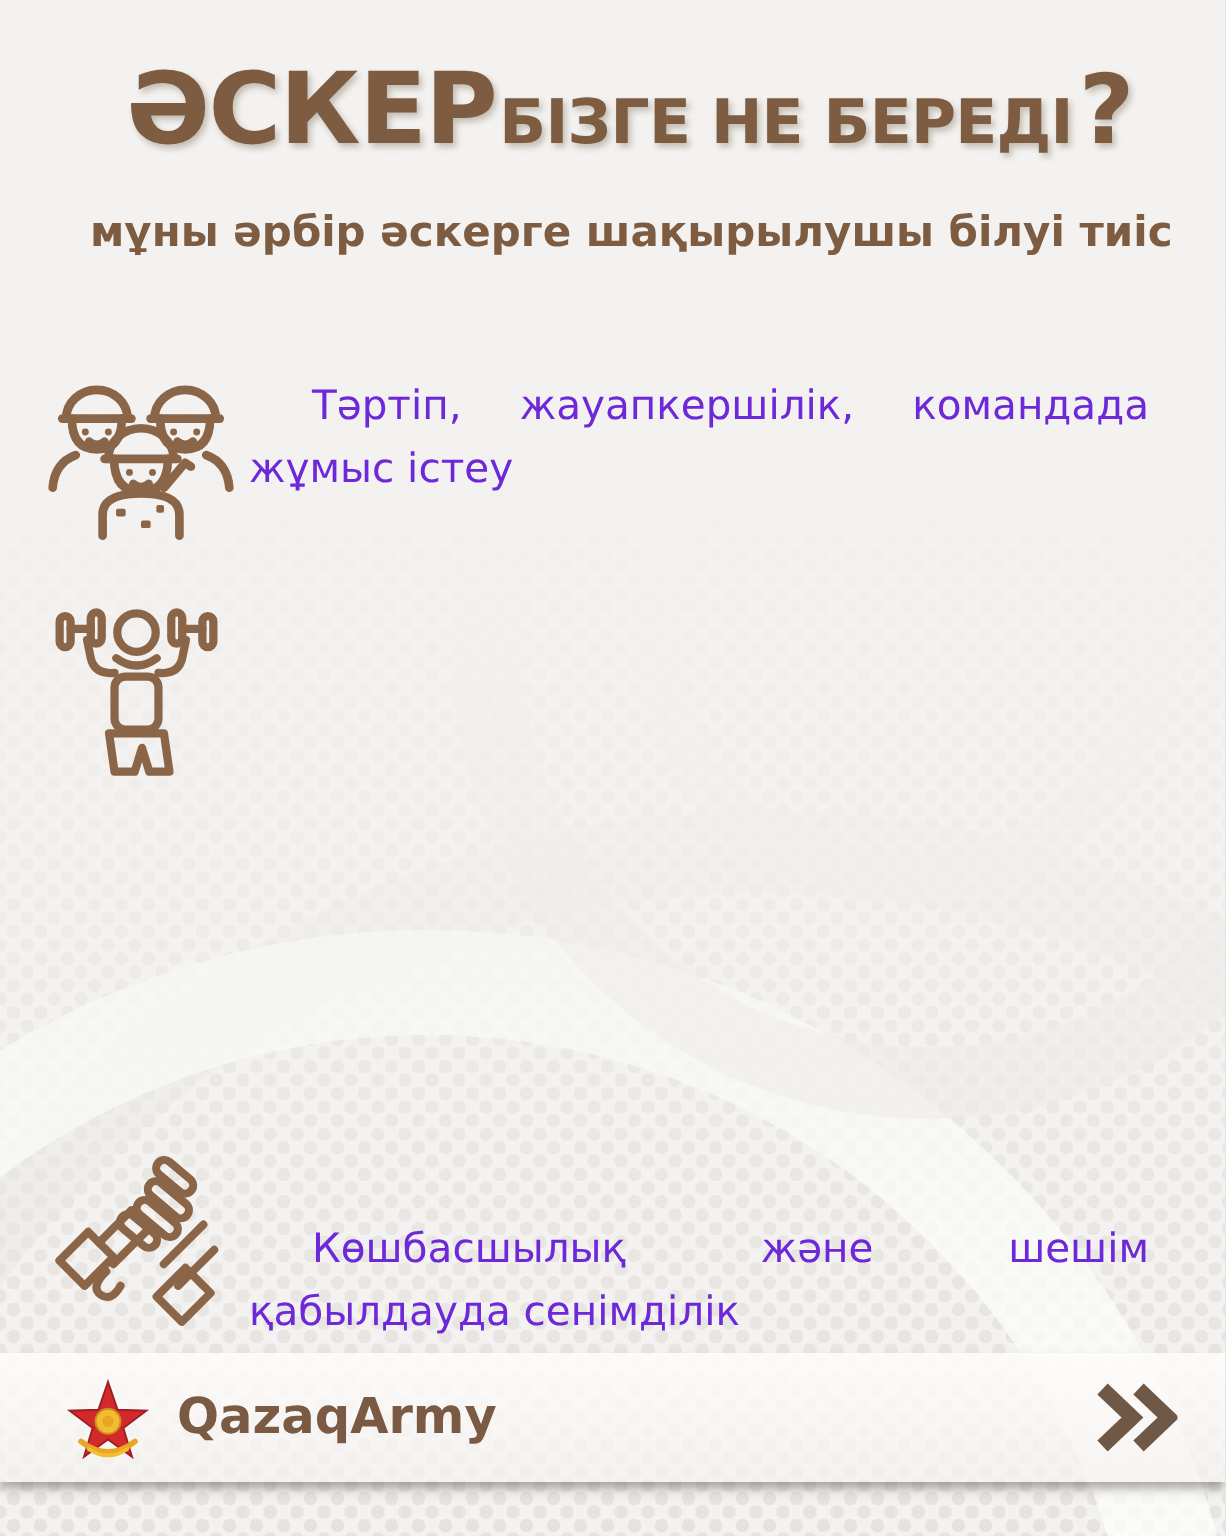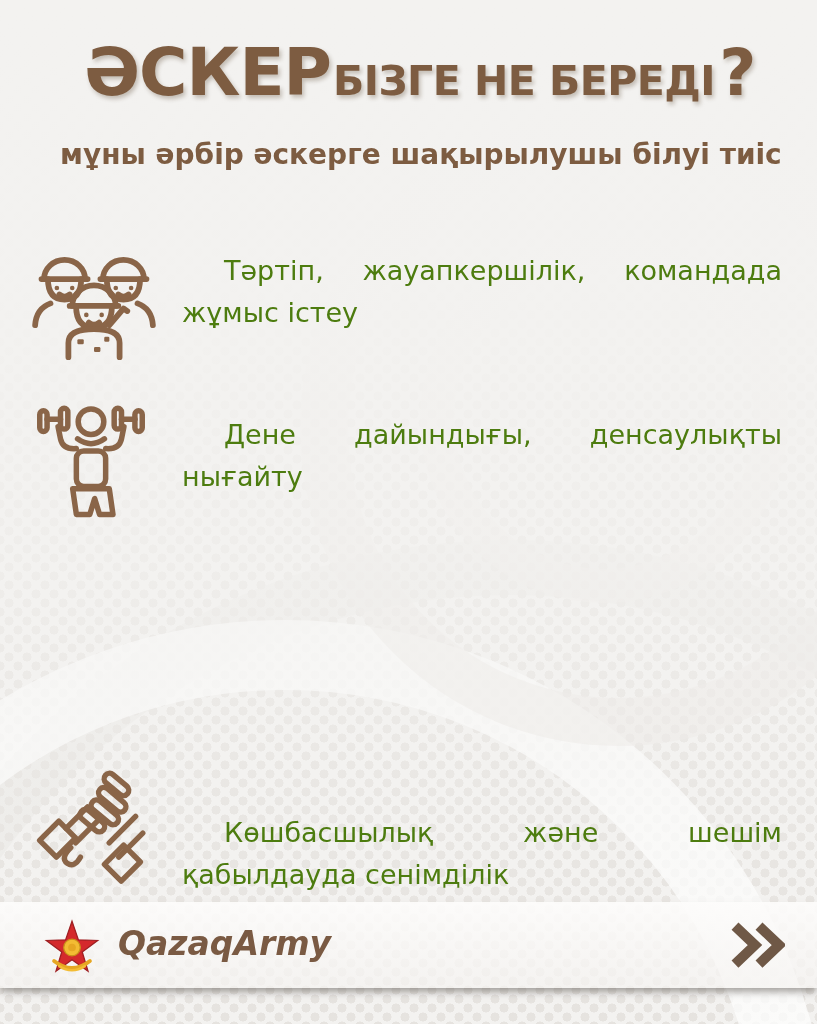--- a/index.html
+++ b/index.html
@@ -33,36 +33,36 @@
     text-shadow:2px 3px 4px rgba(70,45,20,.28);font-weight:bold;}
   .t-big{font-size:66px;letter-spacing:-1px;}
   .t-mid{font-size:41px;margin-left:2px;letter-spacing:-.5px;}
   .t-q{font-size:64px;margin-left:4px;}
   .subtitle{position:absolute;left:-24px;top:104px;width:760px;white-space:nowrap;
     font-size:28px;font-weight:bold;color:#7d5c41;}
   
   .item{position:absolute;left:30px;width:760px;z-index:5;}
   .item .icon-box{position:absolute;left:0;top:0;}
   .item p{
-    position:absolute;left:152px;top:0;width:600px;margin:0;
-    font-size:27px;line-height:42px;color:#4d7c0f;
+    position:absolute;left:136px;top:0;width:600px;margin:0;
+    font-size:27px;line-height:42px;color:#6d28d9;
     text-align:justify;text-align-last:left;text-indent:42px;
   }
   .i1{top:228px;height:140px;} .i1 p{top:22px;}
   .i2{top:392px;height:140px;} .i2 p{top:22px;}
   .i3{top:552px;height:160px;} .i3 p{top:2px;}
   .i4{top:766px;height:130px;} .i4 p{top:22px;margin-top:24px;}
   
   .footerband{
     position:absolute;left:0;top:902px;width:817px;height:86px;z-index:6;
     background:linear-gradient(180deg,rgba(253,252,251,.92),rgba(245,243,241,.70));
     box-shadow:0 5px 7px -1px rgba(98,93,88,.55);
   }
   .logo{position:absolute;left:40px;top:16px;width:64px;height:68px;}
-  .brand{position:absolute;left:118px;top:22px;font-size:33px;font-weight:bold;color:#7a5a43;font-style:italic;}
+  .brand{position:absolute;left:118px;top:22px;font-size:33px;font-weight:bold;color:#7a5a43;}
   .next{position:absolute;right:32px;top:20px;width:56px;height:46px;cursor:pointer;}
   svg.lineart{display:block;}
 </style>
 </head>
 <body>
 
 <div class="poster">
 
   <div class="bg-dots"></div>
   <div class="ring ring4"></div>
@@ -129,21 +129,20 @@
           <rect x="25" y="6" width="6" height="17" rx="3"></rect>
           <path d="M14 15 h11"></path>
           <rect x="69" y="6" width="6" height="17" rx="3"></rect>
           <rect x="86" y="8" width="6" height="17" rx="3"></rect>
           <path d="M75 15 h11"></path>
           <rect x="38" y="41" width="24" height="29" rx="6"></rect>
           <path d="M35 72 h30 l3 21 h-11 l-4 -13 -4 13 h-11 z"></path>
         </g>
       </svg>
     </div>
-    <p>Дене дайындығы, денсаулықты нығайту</p>
   </div>
 
 
   <div class="item i4">
     <div class="icon-box">
       <svg class="lineart" width="120" height="120" viewBox="0 0 100 100">
         <g stroke="#8a6548" stroke-width="4.5" fill="none" stroke-linecap="round" stroke-linejoin="round">
           <path d="M8 62 L24 46 L38 60 L22 76 Z"></path>
           <path d="M30 52 L48 34"></path>
           <path d="M38 64 L58 44"></path>

